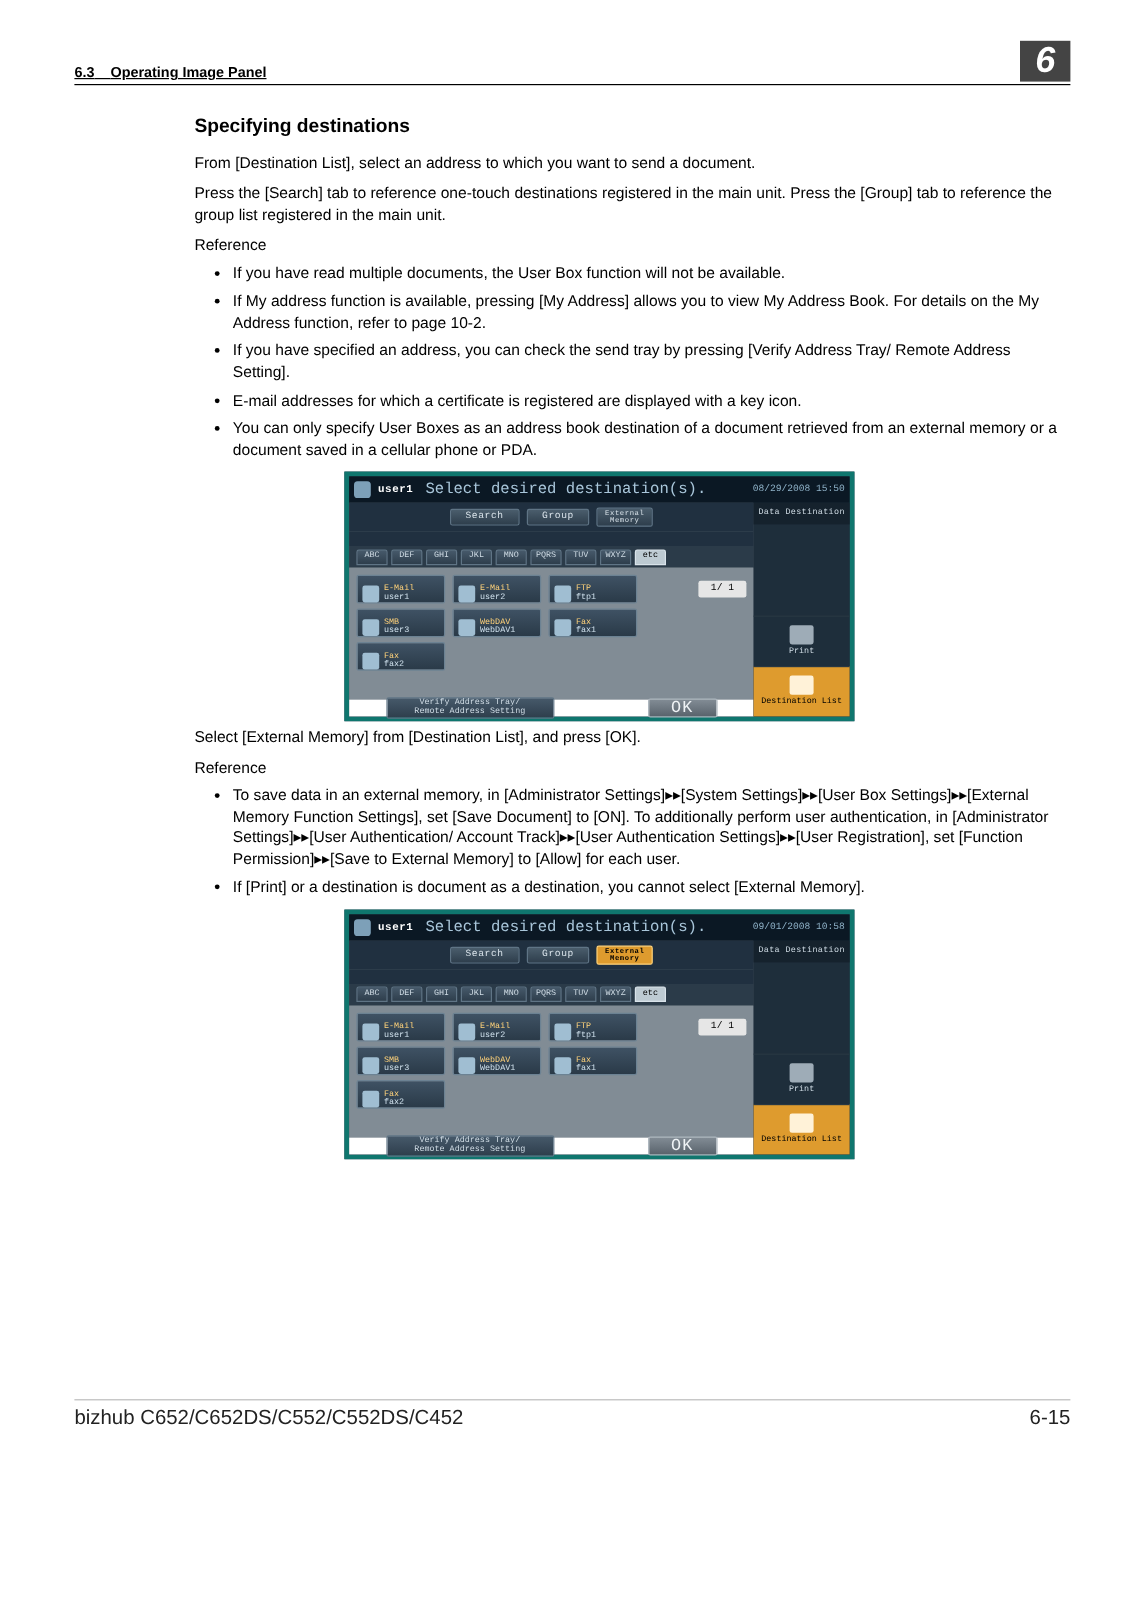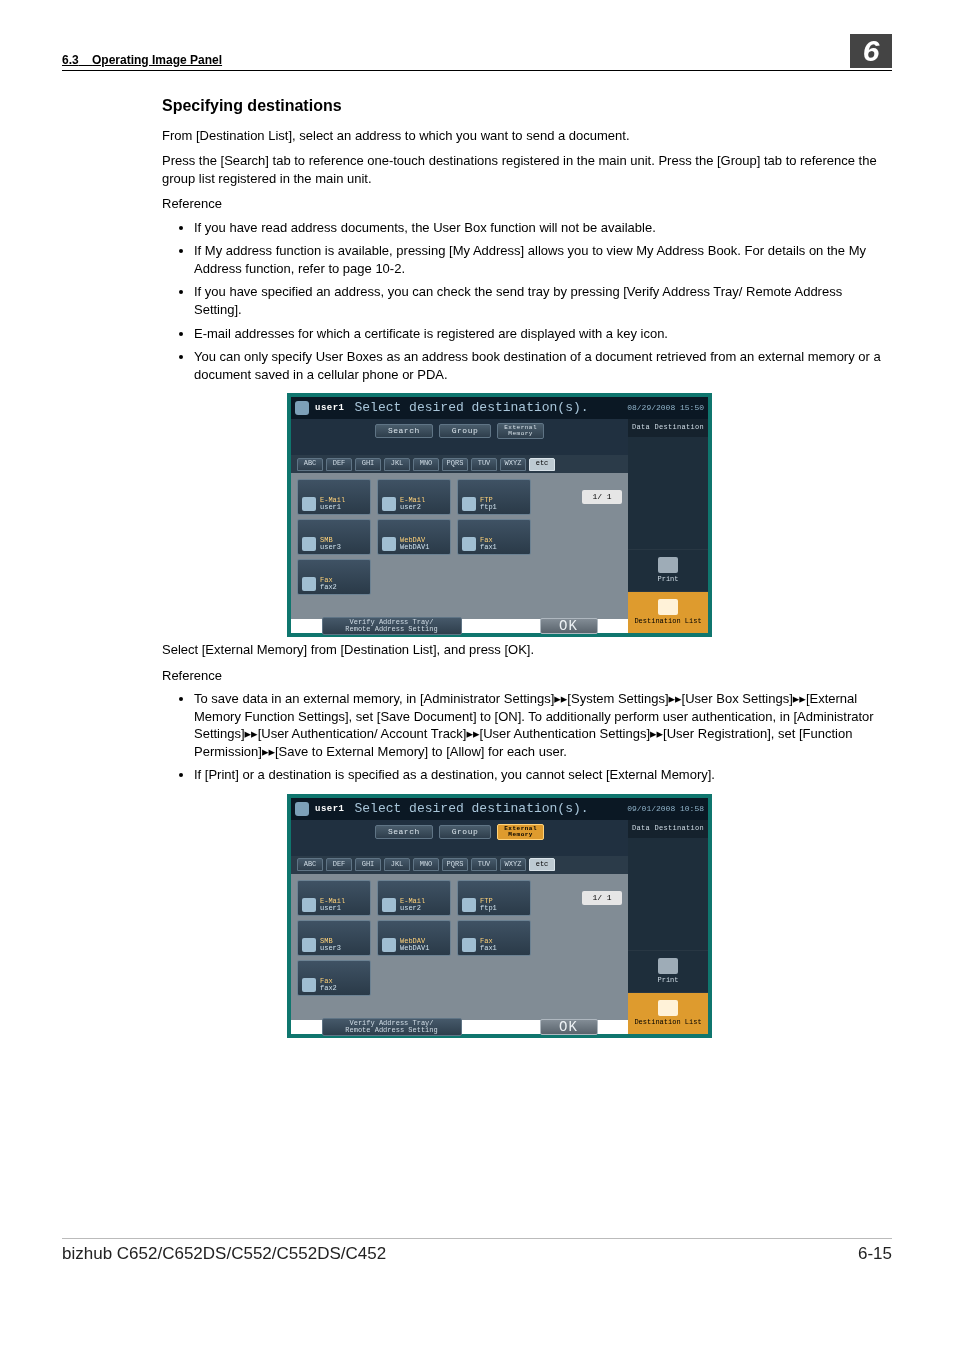--- a/index.html
+++ b/index.html
@@ -87,22 +87,22 @@
     background:linear-gradient(#46596a,#2e3e4c); border:1px solid #5f7485;
     border-radius:2px 2px 0 0; height:13px; width:26px;
     display:flex; align-items:center; justify-content:center;
     color:#cfdbe4; font-size:7px;
   }
   .tab.sel { background:#bdcad2; color:#000; border-color:#d9e3ea; }
   .grid { background:#818c95; padding:6px 6px 20px 6px; }
   .gridrow { display:flex; gap:6px; align-items:center; margin-bottom:4px; }
   .dest {
     width:74px; height:24px; background:linear-gradient(#3f5264,#2a3a48);
-    border:1px solid #6c8293; border-radius:2px; display:flex; align-items:flex-start;
-    gap:4px; padding:17px 4px; color:#cfe0ec;
+    border:1px solid #6c8293; border-radius:2px; display:flex; align-items:flex-end;
+    gap:4px; padding:0 4px; color:#cfe0ec;
   }
   .dest .ic { width:14px; height:14px; background:#a0bed2; border-radius:2px; flex:0 0 auto; }
   .dest .lbls { display:flex; flex-direction:column; line-height:1; font-size:7px; }
   .dest .lbls .top { color:#ffd27a; }
   .pager {
     margin-left:auto; width:40px; height:14px; background:#e6e6e6; color:#000;
     display:flex; align-items:center; justify-content:center; font-size:8px; border-radius:2px;
   }
   .bottomrow {
     background:#ffffff; height:14px; display:flex; align-items:center; justify-content:center; gap:14px;
@@ -149,21 +149,21 @@
   <div class="right">6</div>
 </div>
 
 <div class="content">
 
   <h3 class="subhead">Specifying destinations</h3>
   <p>From [Destination List], select an address to which you want to send a document.</p>
   <p>Press the [Search] tab to reference one-touch destinations registered in the main unit. Press the [Group] tab to reference the group list registered in the main unit.</p>
   <p class="ref-label">Reference</p>
   <ul class="bullets">
-    <li>If you have read address documents, the User Box function will not be available.</li>
+    <li>If you have read multiple documents, the User Box function will not be available.</li>
     <li>If My address function is available, pressing [My Address] allows you to view My Address Book. For details on the My Address function, refer to page 10-2.</li>
     <li>If you have specified an address, you can check the send tray by pressing [Verify Address Tray/ Remote Address Setting].</li>
     <li>E-mail addresses for which a certificate is registered are displayed with a key icon.</li>
     <li>You can only specify User Boxes as an address book destination of a document retrieved from an external memory or a document saved in a cellular phone or PDA.</li>
   </ul>
 
   <div class="panel-wrap">
     <div class="panel">
       <div class="titlebar">
         <div class="usericon"></div>
@@ -271,21 +271,21 @@
           </div>
         </div>
       </div>
     </div>
   </div>
 
   <p>Select [External Memory] from [Destination List], and press [OK].</p>
   <p class="ref-label">Reference</p>
   <ul class="bullets">
     <li>To save data in an external memory, in [Administrator Settings]▸▸[System Settings]▸▸[User Box Settings]▸▸[External Memory Function Settings], set [Save Document] to [ON]. To additionally perform user authentication, in [Administrator Settings]▸▸[User Authentication/ Account Track]▸▸[User Authentication Settings]▸▸[User Registration], set [Function Permission]▸▸[Save to External Memory] to [Allow] for each user.</li>
-    <li>If [Print] or a destination is specified as a destination, you cannot select [External Memory].</li>
+    <li>If [Print] or a destination is document as a destination, you cannot select [External Memory].</li>
   </ul>
 
   <div class="panel-wrap">
     <div class="panel">
       <div class="titlebar">
         <div class="usericon"></div>
         <div class="username">user1</div>
         <div class="prompt">Select desired destination(s).</div>
         <div class="dt">09/01/2008  10:58</div>
       </div>

